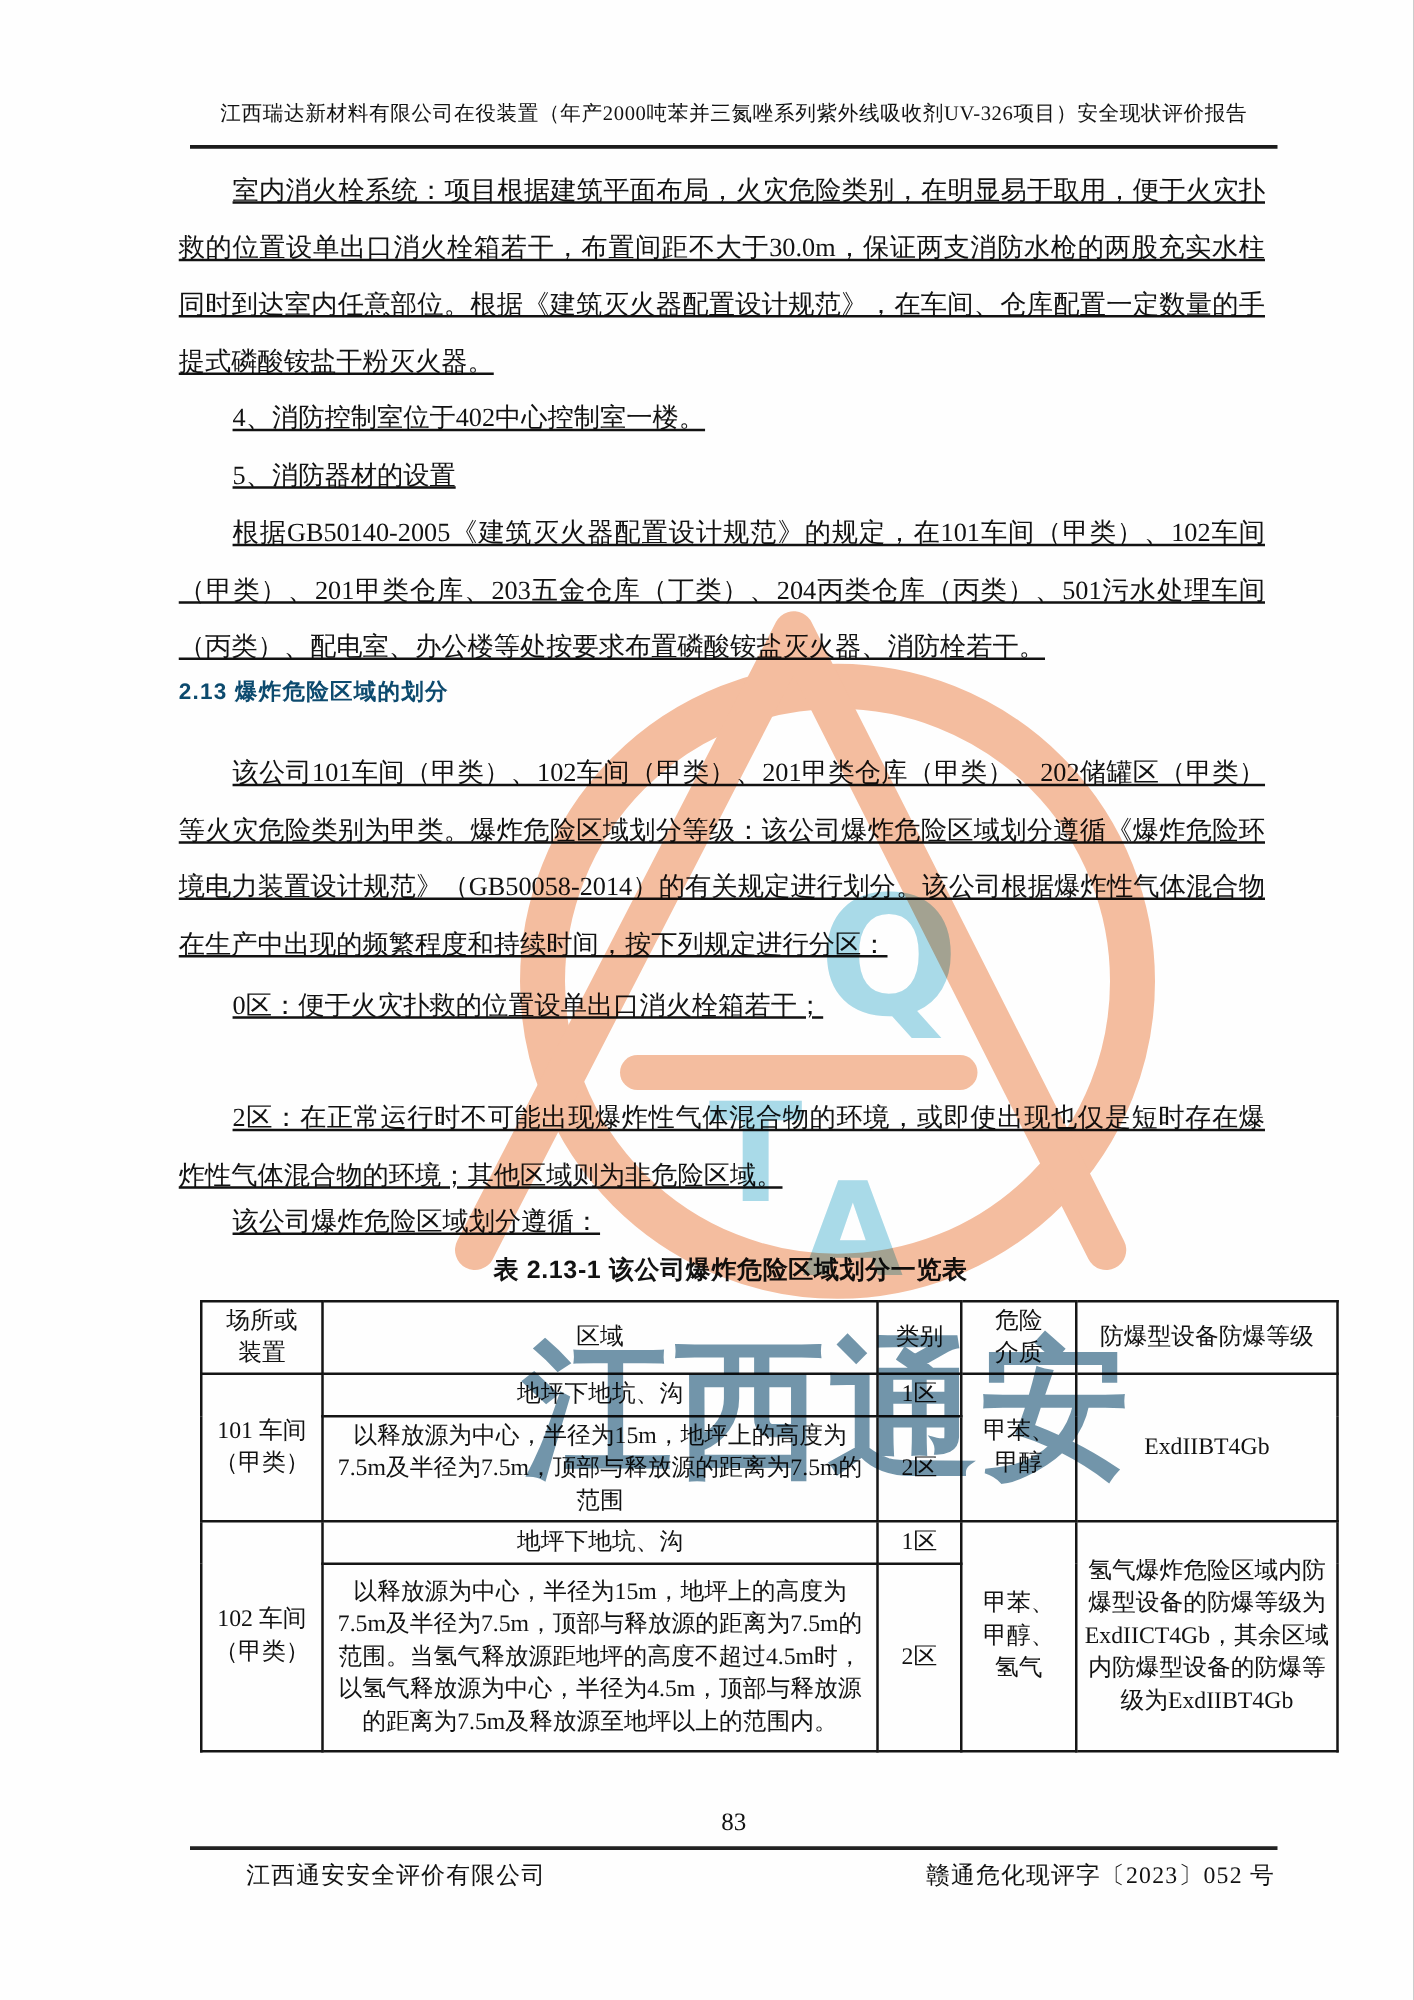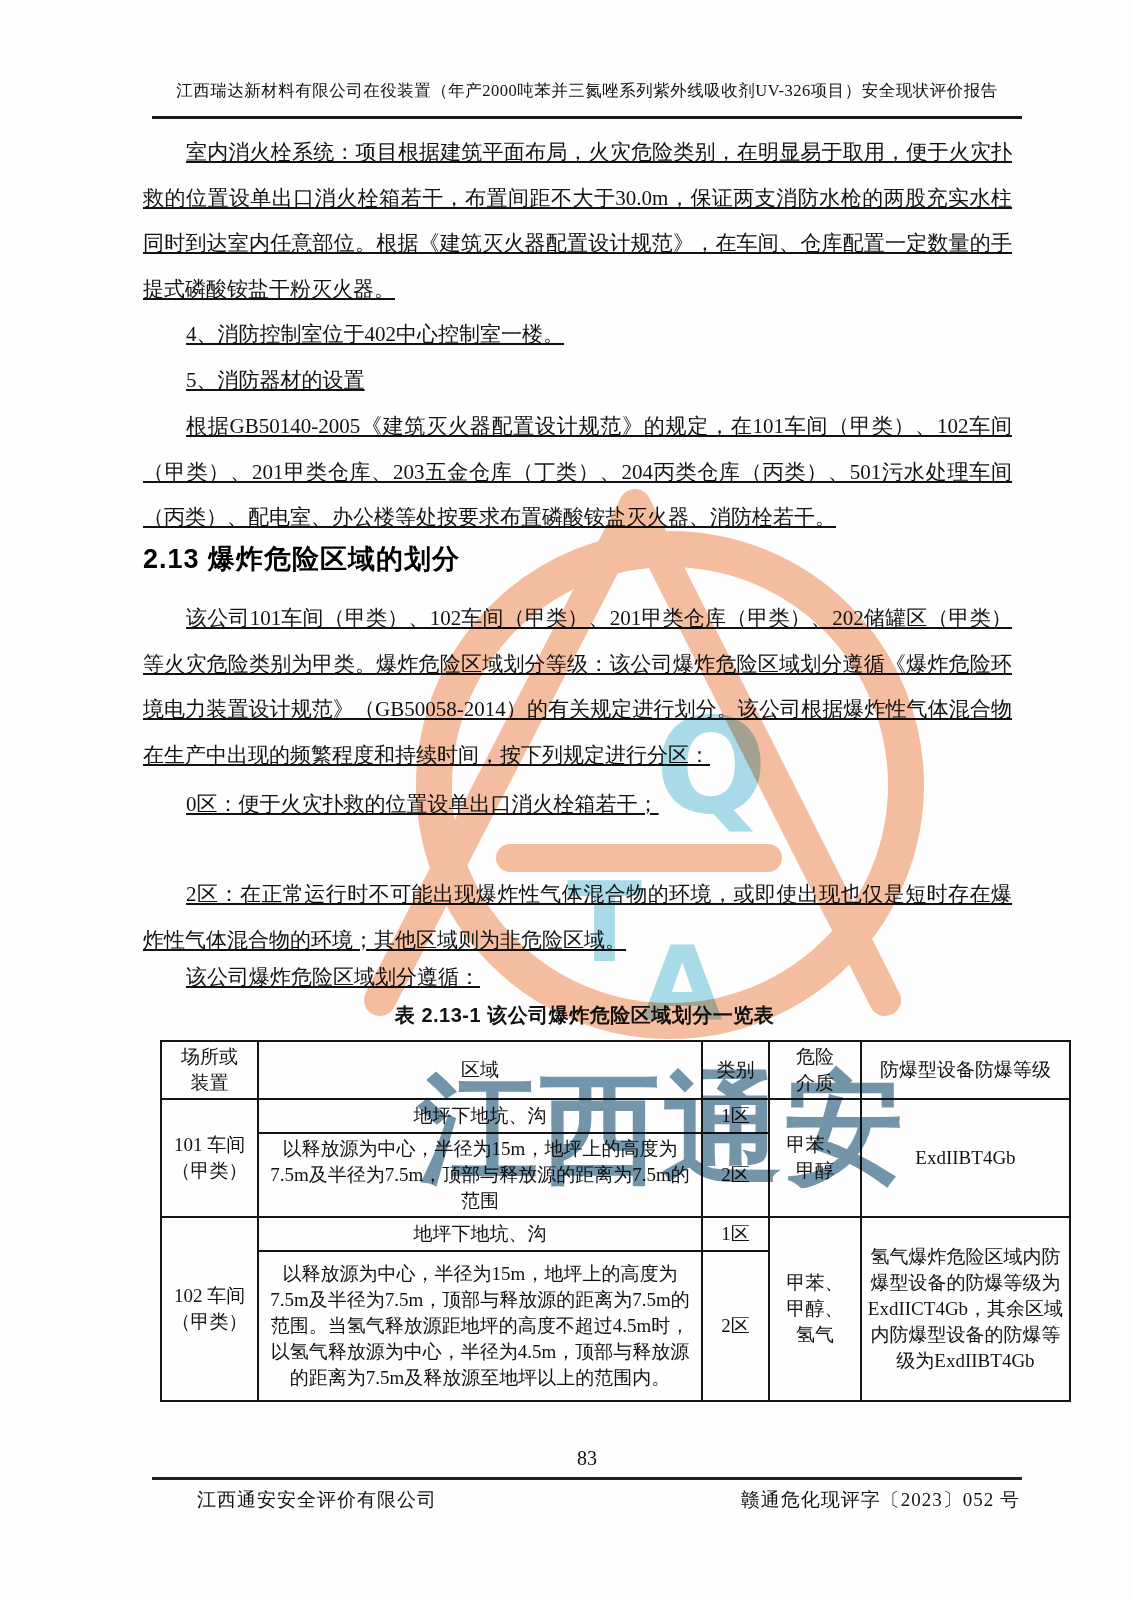--- a/index.html
+++ b/index.html
@@ -17,21 +17,21 @@
   
   .para{
     position:absolute;left:143px;width:869px;margin:0;
     font-size:21px;line-height:45.5px;text-align:justify;text-justify:inter-ideograph;text-decoration:underline;
   }
   .indent{text-indent:2.05em;}
   .single{text-align:left;}
   .section-heading{
     position:absolute;left:143px;top:541px;margin:0;
     font-family:"Liberation Sans","DejaVu Sans",sans-serif;
-    font-size:27px;font-weight:bold;letter-spacing:1px;color:#000000;
+    font-size:18px;font-weight:bold;letter-spacing:1px;color:#0c4a6e;
   }
   
   .tbl-title{
     position:absolute;top:1002px;left:160px;width:849px;margin:0;
     font-family:"Liberation Sans","DejaVu Sans",sans-serif;
     font-size:20px;font-weight:bold;text-align:center;letter-spacing:.5px;
   }
   table.zone{
     position:absolute;top:1040px;left:160px;width:849px;
     border-collapse:collapse;table-layout:fixed;

